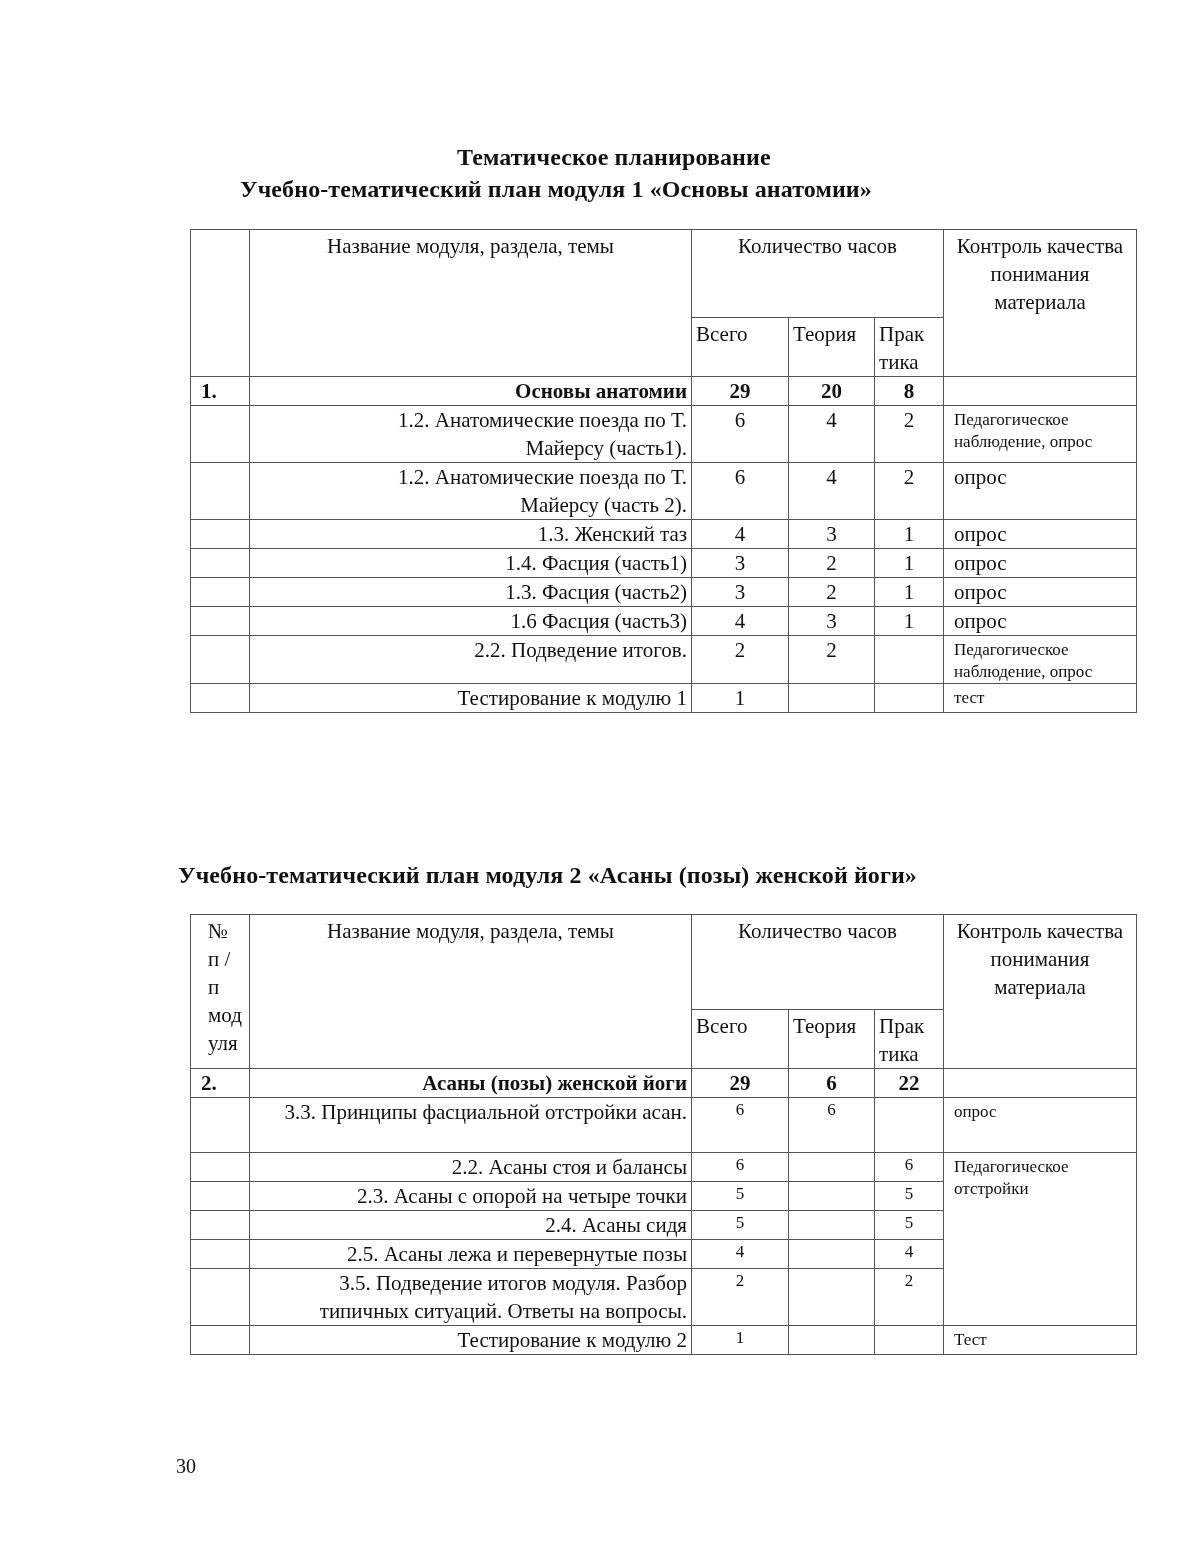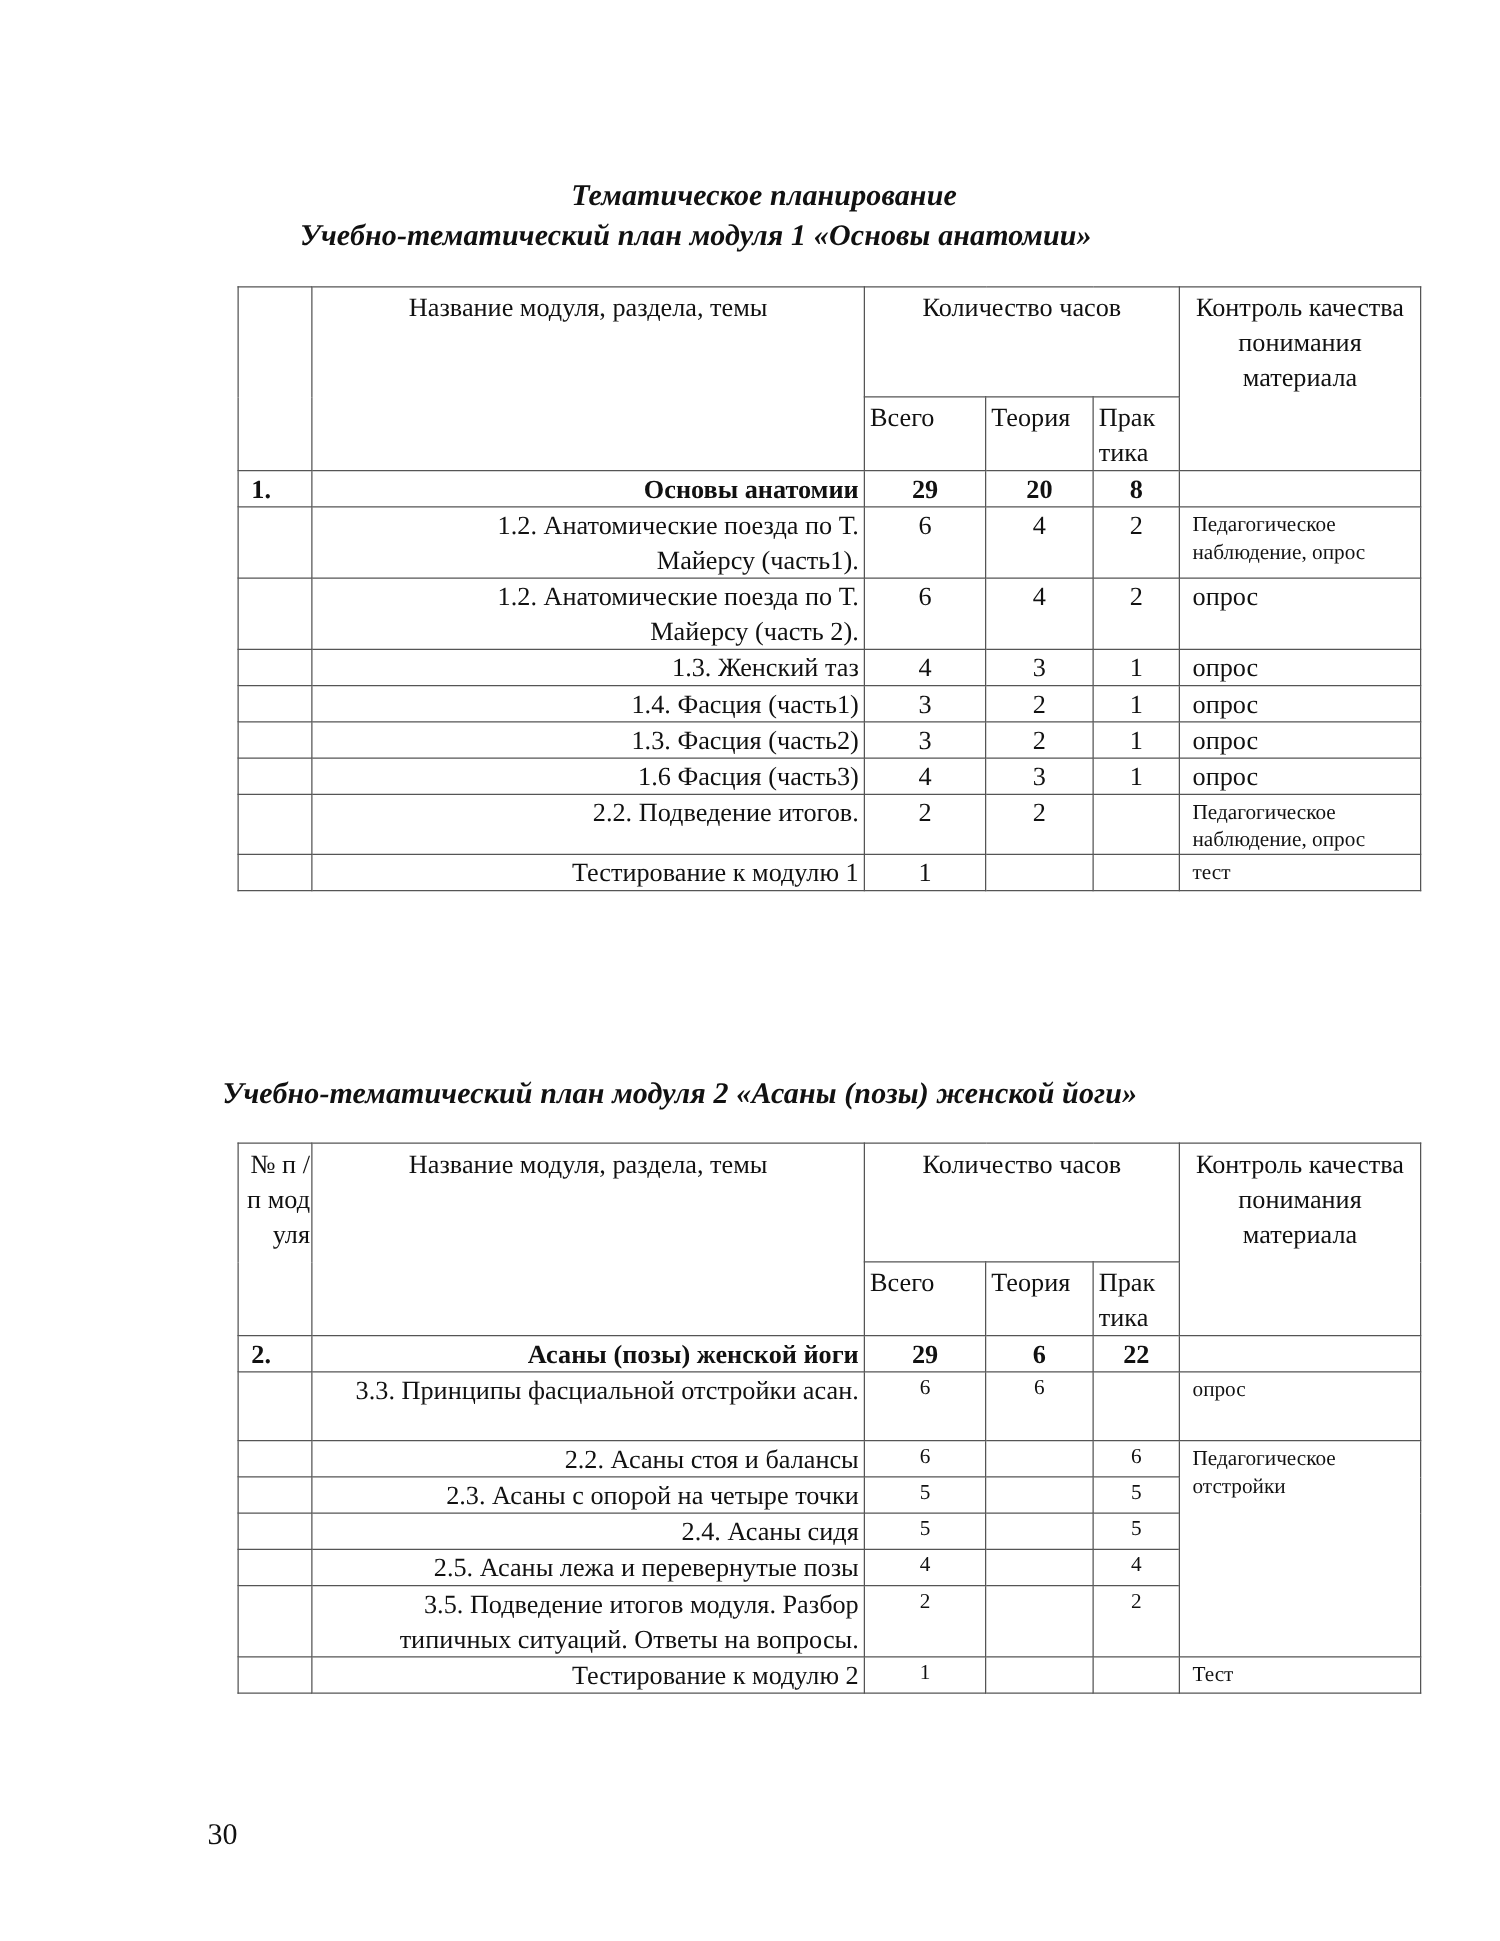--- a/index.html
+++ b/index.html
@@ -2,44 +2,44 @@
 <html><head>
 <meta charset="utf-8">
 <style>
   html, body { margin: 0; padding: 0; background: #ffffff; }
   body {
     width: 1200px; height: 1553px; position: relative; overflow: hidden;
     font-family: "Liberation Serif", "DejaVu Serif", serif; color: #111;
   }
   .title {
     position: absolute; font-weight: bold; font-size: 24px; white-space: nowrap;
-    font-family: "Liberation Serif", serif; letter-spacing: 0.1px; font-style: italic;
+    font-family: "Liberation Serif", serif; letter-spacing: 0.1px;
   }
   table.plan {
     position: absolute; border-collapse: collapse; table-layout: fixed;
     font-family: "Liberation Serif", serif;
   }
   table.plan td {
     border: 1.5px solid #555; vertical-align: top; padding: 0 4px;
     font-size: 21px; line-height: 28px;
   }
   .hdr { text-align: center; font-size: 21px; line-height: 26px; padding-top: 2px !important; }
   .hdr-small { text-align: center; font-size: 17px; line-height: 22px; padding-top: 2px !important; }
   .sub-hdr { text-align: left; font-size: 17px; line-height: 22px; padding-top: 2px !important; }
   .num { text-align: center; }
   .num-small { text-align: center; font-size: 17px !important; line-height: 24px !important; }
   .bold { font-weight: bold; }
   .ctrl { font-size: 21px; padding-left: 10px !important; }
   .ctrl-small { font-size: 17px !important; line-height: 22px !important; padding-left: 10px !important; padding-top: 3px !important; }
   .topic { padding-left: 10px !important; text-align: right; }
   .indent2 { display: block; padding-left: 34px; }
   .idx { text-align: left; padding-left: 10px !important; font-weight: bold; }
-  .idx-hdr { font-size: 20px; line-height: 26px; text-align: right; padding: 2px 1px !important; }
+  .idx-hdr { font-size: 20px; line-height: 26px; text-align: left; padding: 2px 17px !important; }
   .page-num {
-    position: absolute; left: 166px; top: 1455px; font-size: 24px;
+    position: absolute; left: 176px; top: 1455px; font-size: 20px;
     font-family: "Liberation Serif", serif;
   }
 </style>
 </head>
 <body>
 
 <div class="title" style="left:457px; top:144px;">Тематическое планирование</div>
 <div class="title" style="left:240px; top:176px;">Учебно-тематический план модуля 1 «Основы анатомии»</div>
 
 <table class="plan" style="left:190px; top:229px; width:946px;">

